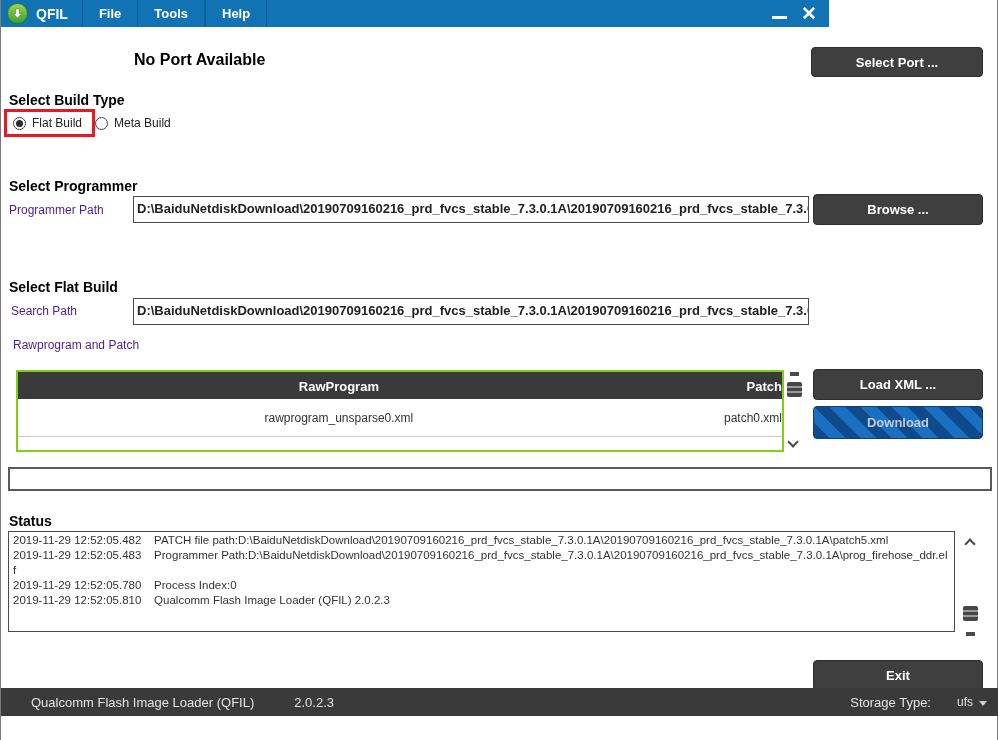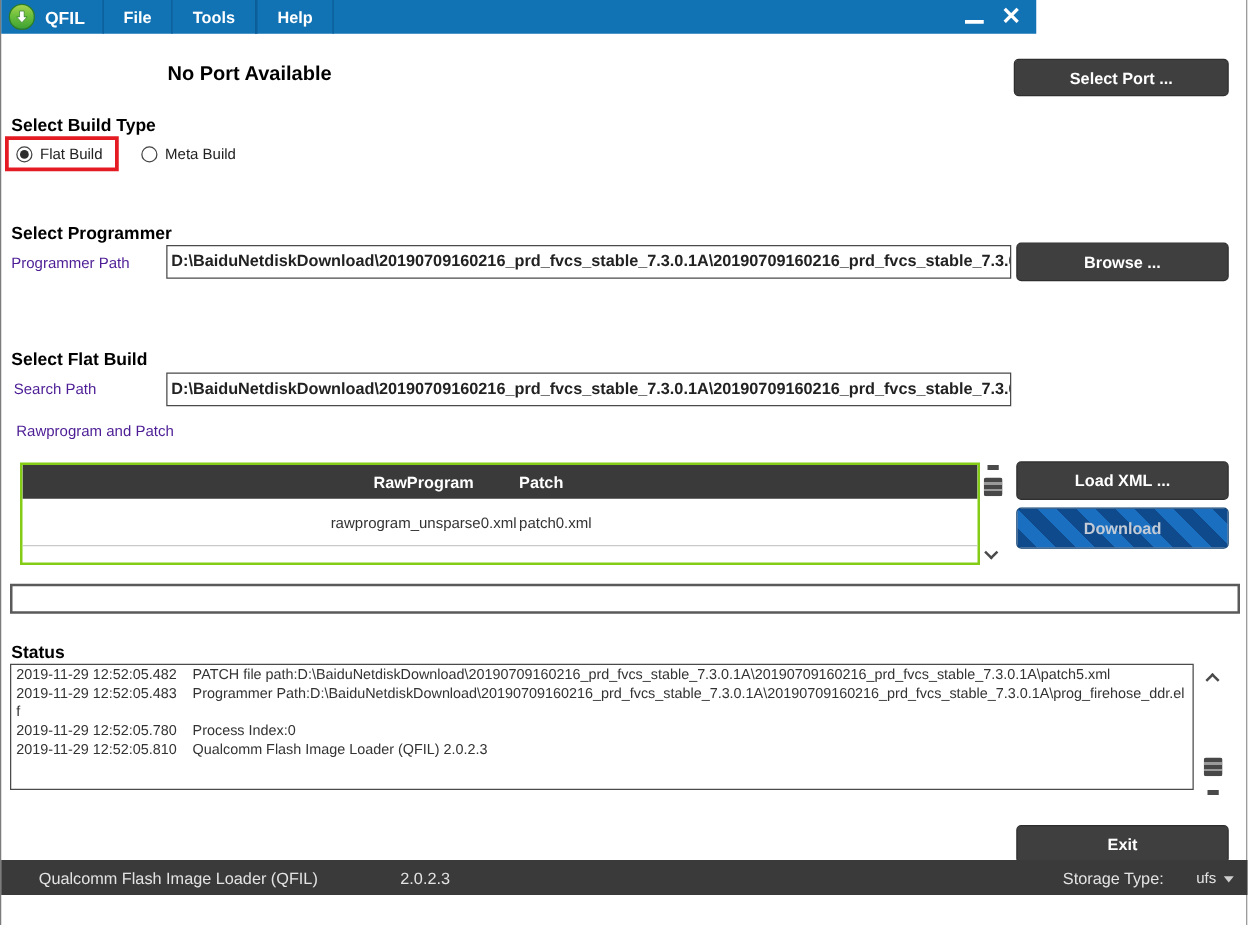--- a/index.html
+++ b/index.html
@@ -57,33 +57,33 @@
   .small-label { position: absolute; font-size: 12px; color: #4c1d95; }
   
   .radio-row { position: absolute; left: 3px; top: 109px; display: flex; align-items: center; }
   .radio-opt { display: flex; align-items: center; gap: 6px; font-size: 12px; color: #222; }
   .radio-circle {
     width: 13px; height: 13px; border-radius: 50%;
     border: 1px solid #444; background: #fff;
     display: flex; align-items: center; justify-content: center;
   }
   .radio-dot { width: 7px; height: 7px; border-radius: 50%; background: #2d2d2d; }
-  .red-box { border: 3px solid #e41b23; padding: 4px 10px 4px 6px; margin-right: 18px; }
+  .red-box { border: 3px solid #e41b23; padding: 4px 10px 4px 6px; margin-right: 0; }
   
   .xml-table {
     position: absolute; left: 15px; top: 370px; width: 768px; height: 82px;
     border: 2px solid #84cc16; background: #fff; overflow: hidden;
   }
   .xml-header {
     position: relative; height: 27px; background: #3a3a3a; color: #fff;
     font-weight: bold; font-size: 13px;
   }
   .xml-row { position: relative; height: 38px; border-bottom: 1px solid #c9c9c9; font-size: 12px; color: #333; }
   .cell-left  { position: absolute; left: 0; width: 84%; text-align: center; top: 50%; transform: translateY(-50%); }
-  .cell-right { position: absolute; left: 52%; width: 48%; text-align: left; top: 50%; transform: translateY(-50%); }
+  .cell-right { position: absolute; left: 52%; width: 48%; text-align: right; top: 50%; transform: translateY(-50%); }
   
   .scroll-dash { position: absolute; width: 9px; height: 4px; background: #4a4a4a; }
   .scroll-thumb {
     position: absolute; width: 15px; height: 15px; background: #474747;
     border-radius: 2px;
     background-image: linear-gradient(180deg, transparent 4px, #9a9a9a 4px, #9a9a9a 6px, transparent 6px, transparent 9px, #9a9a9a 9px, #9a9a9a 11px, transparent 11px);
   }
   .chev { position: absolute; width: 8px; height: 8px; border-right: 2px solid #4a4a4a; border-bottom: 2px solid #4a4a4a; }
   .chev-down { transform: rotate(45deg); }
   .chev-up { transform: rotate(-135deg); }
@@ -108,21 +108,21 @@
     padding: 1px 4px;
   }
   .status-line { white-space: pre-wrap; word-break: break-all; }
   
   .footerbar {
     position: absolute; left: 0; top: 688px; width: 998px; height: 28px;
     background: #3a3a3a; color: #e3e3e3; font-size: 13px;
     display: flex; align-items: center;
   }
   .footer-title { margin-left: 30px; }
-  .footer-version { margin-left: 66px; }
+  .footer-version { margin-left: 40px; }
   .footer-spacer { flex: 1; }
   .storage-label { margin-right: 26px; }
   .storage-value { margin-right: 6px; font-size: 12px; }
   .caret-down {
     width: 0; height: 0; margin-right: 12px; margin-top: 3px;
     border-left: 4px solid transparent; border-right: 4px solid transparent;
     border-top: 5px solid #cfcfcf;
   }
 </style>
 </head>

